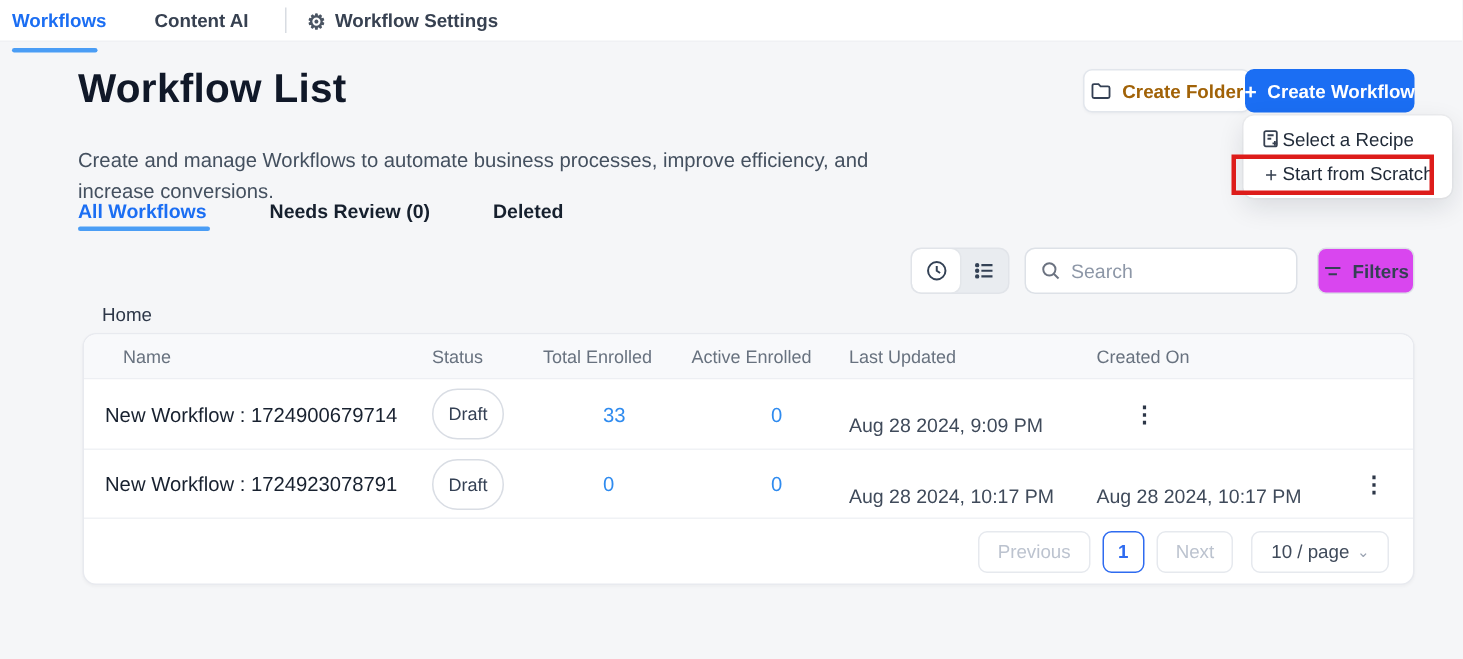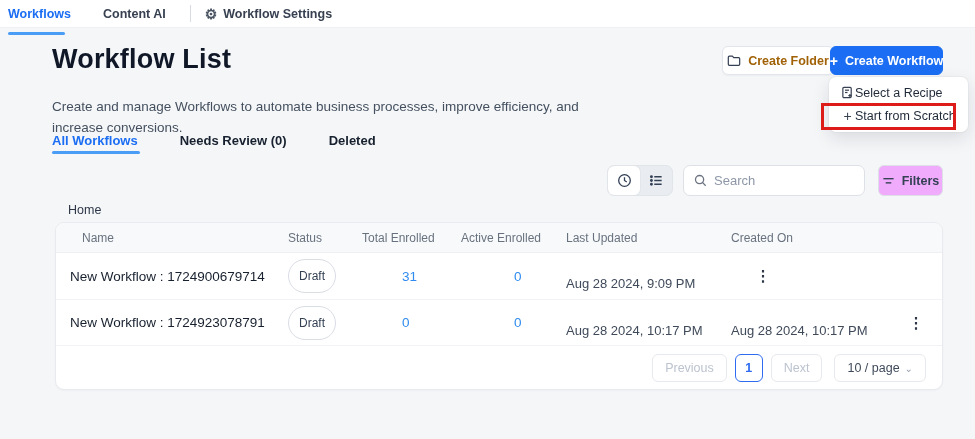--- a/index.html
+++ b/index.html
@@ -90,21 +90,21 @@
     background:#fff; border:1px solid #dde1e7; border-radius:7px;
     display:flex; align-items:center; gap:7px; padding:0 10px;
   }
   .searchbox input {
     border:none; outline:none; width:100%; font-size:13px; color:#0369a1;
     font-family:"Liberation Sans", sans-serif; background:transparent;
   }
   .searchbox input::placeholder { color:#8d97a7; }
   .btn-filters {
     position:absolute; left:878px; top:165px; width:65px; height:31px;
-    background:#f0abfc; border:1px solid #dde1e7; color:#344054; font-weight:600;
+    background:#d946ef; border:1px solid #dde1e7; color:#344054; font-weight:600;
   }
 
   
   .breadcrumb { position:absolute; left:68px; top:203px; font-size:12.5px; color:#2d3748; }
 
   
   .card {
     position:absolute; left:55px; top:222px; width:888px; height:168px;
     background:#fff; border:1px solid #e8eaef; border-radius:9px;
     box-shadow:0 1px 2px rgba(16,24,40,.03);
@@ -274,21 +274,21 @@
     <div>Total Enrolled</div>
     <div>Active Enrolled</div>
     <div>Last Updated</div>
     <div>Created On</div>
     <div></div>
   </div>
 
   <div class="grid-row trow">
     <div class="td-name">New Workflow : 1724900679714</div>
     <div><span class="badge">Draft</span></div>
-    <div class="td-link pad-total">31</div>
+    <div class="td-link pad-total">33</div>
     <div class="td-link pad-active">0</div>
     <div class="td-date">Aug 28 2024, 9:09 PM</div>
     <div>
         <span class="kebab">⋮</span>
       </div>
   </div>
 
   <div class="grid-row trow">
     <div class="td-name">New Workflow : 1724923078791</div>
     <div><span class="badge">Draft</span></div>

